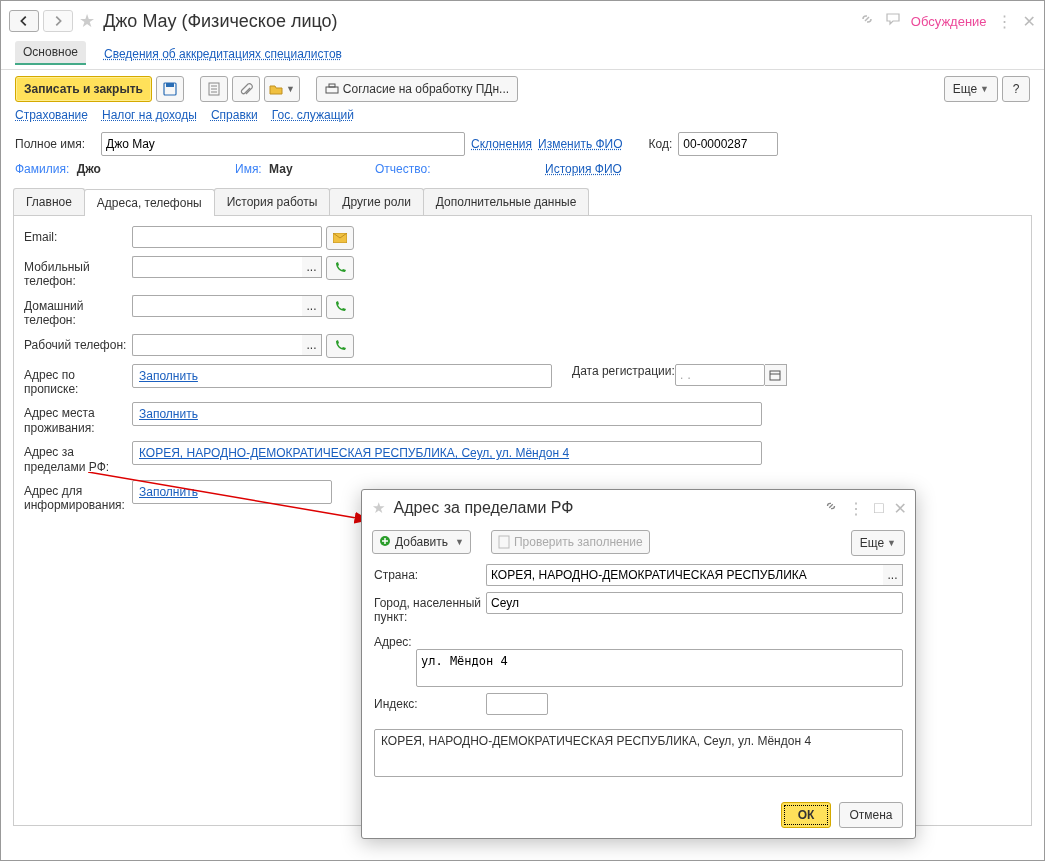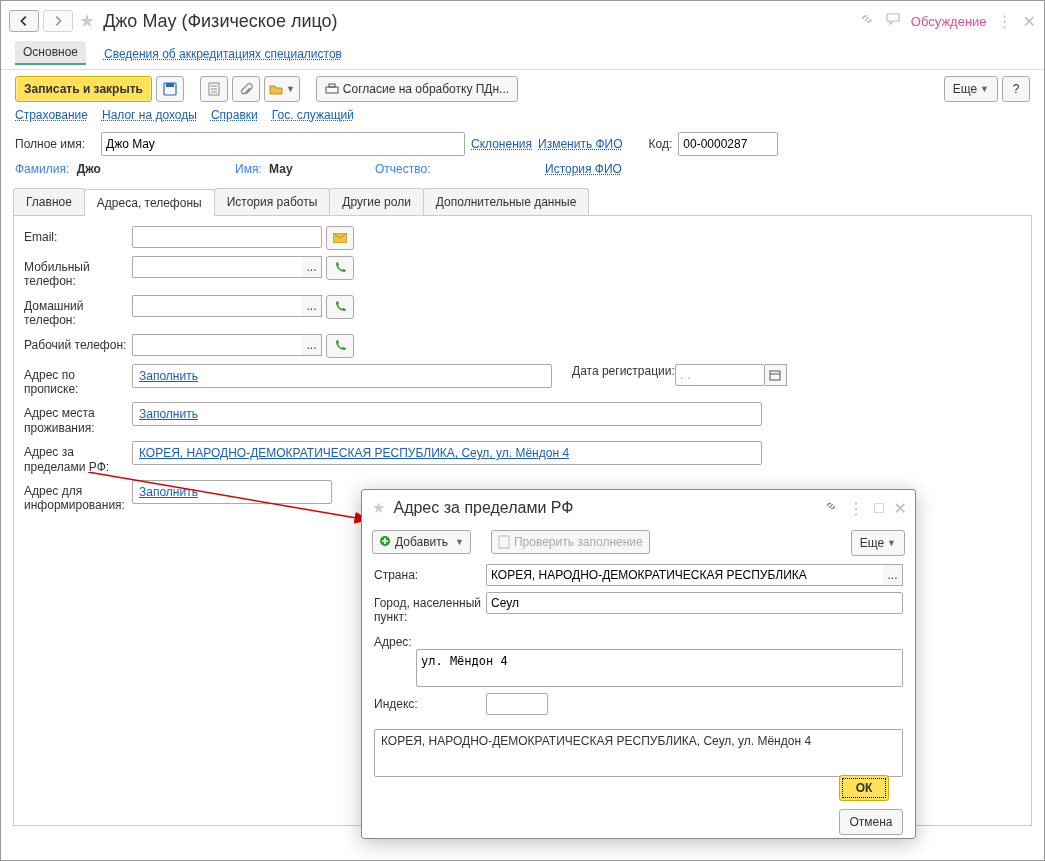--- a/index.html
+++ b/index.html
@@ -54,21 +54,21 @@
   .dlg-title .dlg-heading { font-size:16px; color:#333;}
   .dlg-title .dlg-right { margin-left:auto; display:flex; gap:10px; align-items:center;}
   .dlg-toolbar { padding:4px 10px; display:flex; gap:6px;}
   .dlg-body { padding:4px 12px;}
   .dlg-row { display:flex; align-items:flex-start; margin-bottom:6px;}
   .dlg-label { width:112px; padding-top:4px; line-height:1.2;}
   .dlg-input { flex:1; height:22px; border:1px solid #aaa; border-radius:2px; padding:0 4px; font-size:12px;}
   .dlg-textarea { flex:1; height:48px; border:1px solid #aaa; border-radius:2px; padding:4px; font-size:12px; resize:none;margin-left:42px;}
   .dlg-idx { width:62px; height:22px; border:1px solid #aaa; border-radius:2px;}
   .dlg-summary { width:calc(100% - 24px); margin:4px 12px 0 12px; height:48px; border:1px solid #aaa; border-radius:2px; padding:4px 6px; font-size:12px;}
-  .dlg-footer { position:absolute; bottom:3px; right:12px; display:flex; gap:8px;flex-direction:column;}
+  .dlg-footer { position:absolute; bottom:10px; right:12px; display:flex; gap:8px;}
   .btn.ok { background:#ffe15a; border:1px solid #d4a900; font-weight:bold; width:50px; outline:1px dotted #000; outline-offset:-4px;}
   .add-btn { height:24px; border:1px solid #aaa; border-radius:3px; background:#f7f7f7; display:flex; align-items:center; padding:0 6px; gap:4px; cursor:pointer; font-size:12px;}
   .plus-green { color:#2a9d2a; font-weight:bold;}
   .chev { font-size:9px; color:#666; margin-left:3px;}
   .disabled { color:#aaa !important; }
   svg.mini-icon { width:14px; height:14px; }
 </style>
 </head>
 <body>
 

